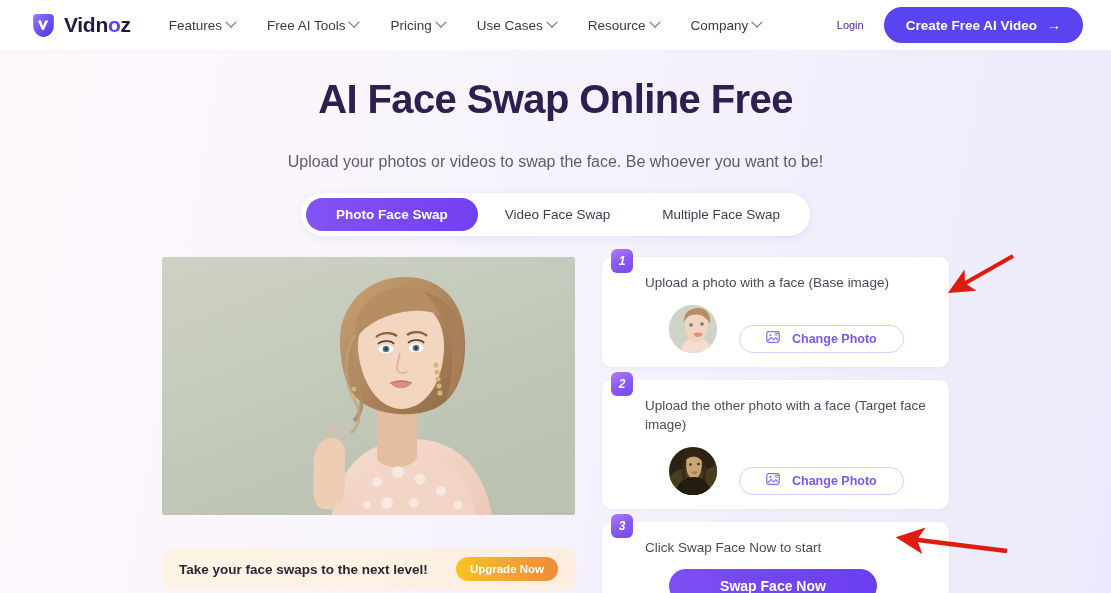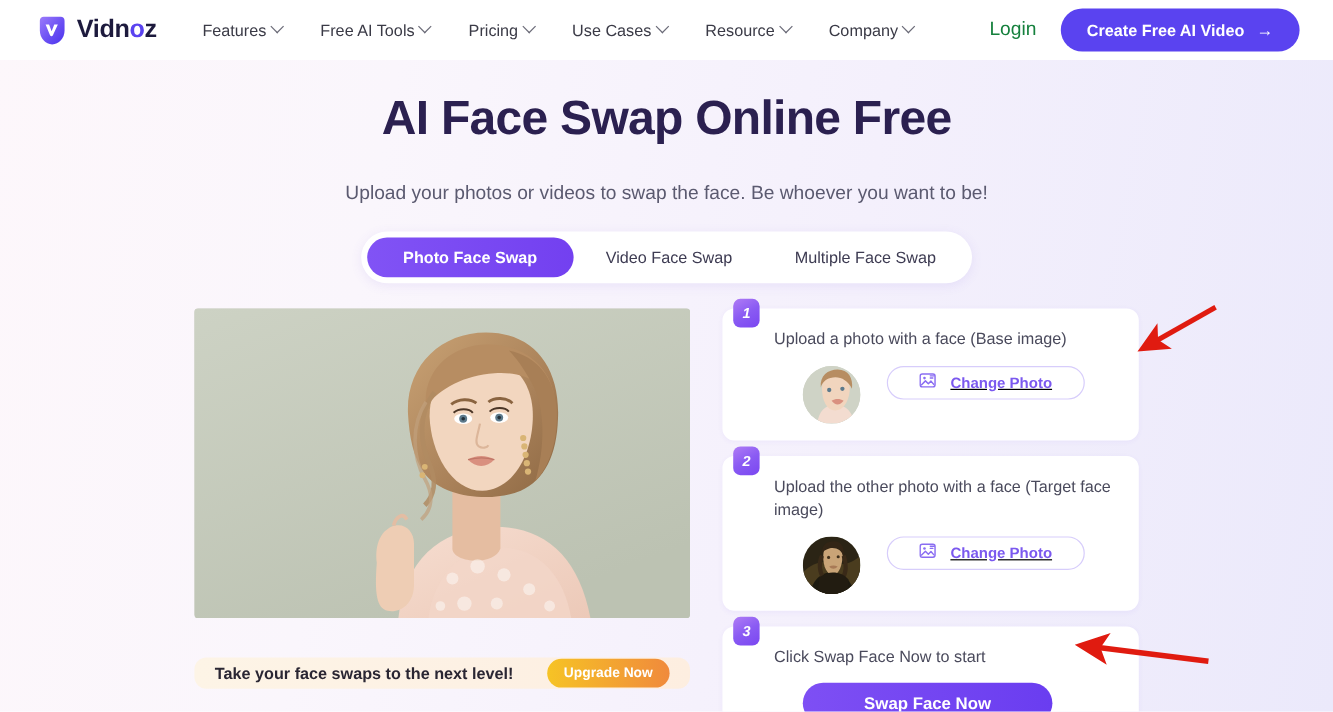--- a/index.html
+++ b/index.html
@@ -65,22 +65,22 @@
     border-bottom: 1.4px solid #6b6b78;
     transform: rotate(45deg) translate(-2px,-2px);
   }
   .header-right {
     margin-left: auto;
     display: flex;
     align-items: center;
     gap: 20px;
   }
   .login-link {
-    font-size: 16px;
-    color: #15803d;
+    font-size: 11px;
+    color: #4c1d95;
     cursor: pointer;
   }
   .cta-btn {
     background: #5a43f0;
     color: #fff;
     border: none;
     border-radius: 22px;
     height: 36px;
     padding: 0 22px;
     font-size: 13.5px;
@@ -155,21 +155,21 @@
     height: 258px;
     border-radius: 3px;
     overflow: hidden;
     position: relative;
     background: #c3c8ba;
   }
   .preview svg { display:block; width:100%; height:100%; }
 
   .promo {
     margin-top: 33px;
-    height: 26px;
+    height: 42px;
     border-radius: 10px;
     background: linear-gradient(90deg,#fdf4e6 0%, #fdf1e4 55%, #fdeee0 100%);
     display: flex;
     align-items: center;
     padding: 0 17px;
     justify-content: space-between;
   }
   .promo-text {
     font-size: 13.5px;
     font-weight: 700;
@@ -212,25 +212,24 @@
     justify-content: center;
   }
   .step-title {
     font-size: 13.5px;
     color: #4a4a5c;
     line-height: 1.45;
     padding-left: 3px;
   }
   .step-row {
     display: flex;
-    align-items: flex-start;
+    align-items: flex-end;
     gap: 22px;
     margin-top: 12px;
     padding-left: 27px;
-    text-decoration: underline;
   }
   .thumb {
     width: 48px; height: 48px;
     border-radius: 50%;
     overflow: hidden;
     flex: 0 0 48px;
     background: #cfd3c6;
   }
   .thumb svg { display:block; width:100%; height:100%; }
   .change-btn {

